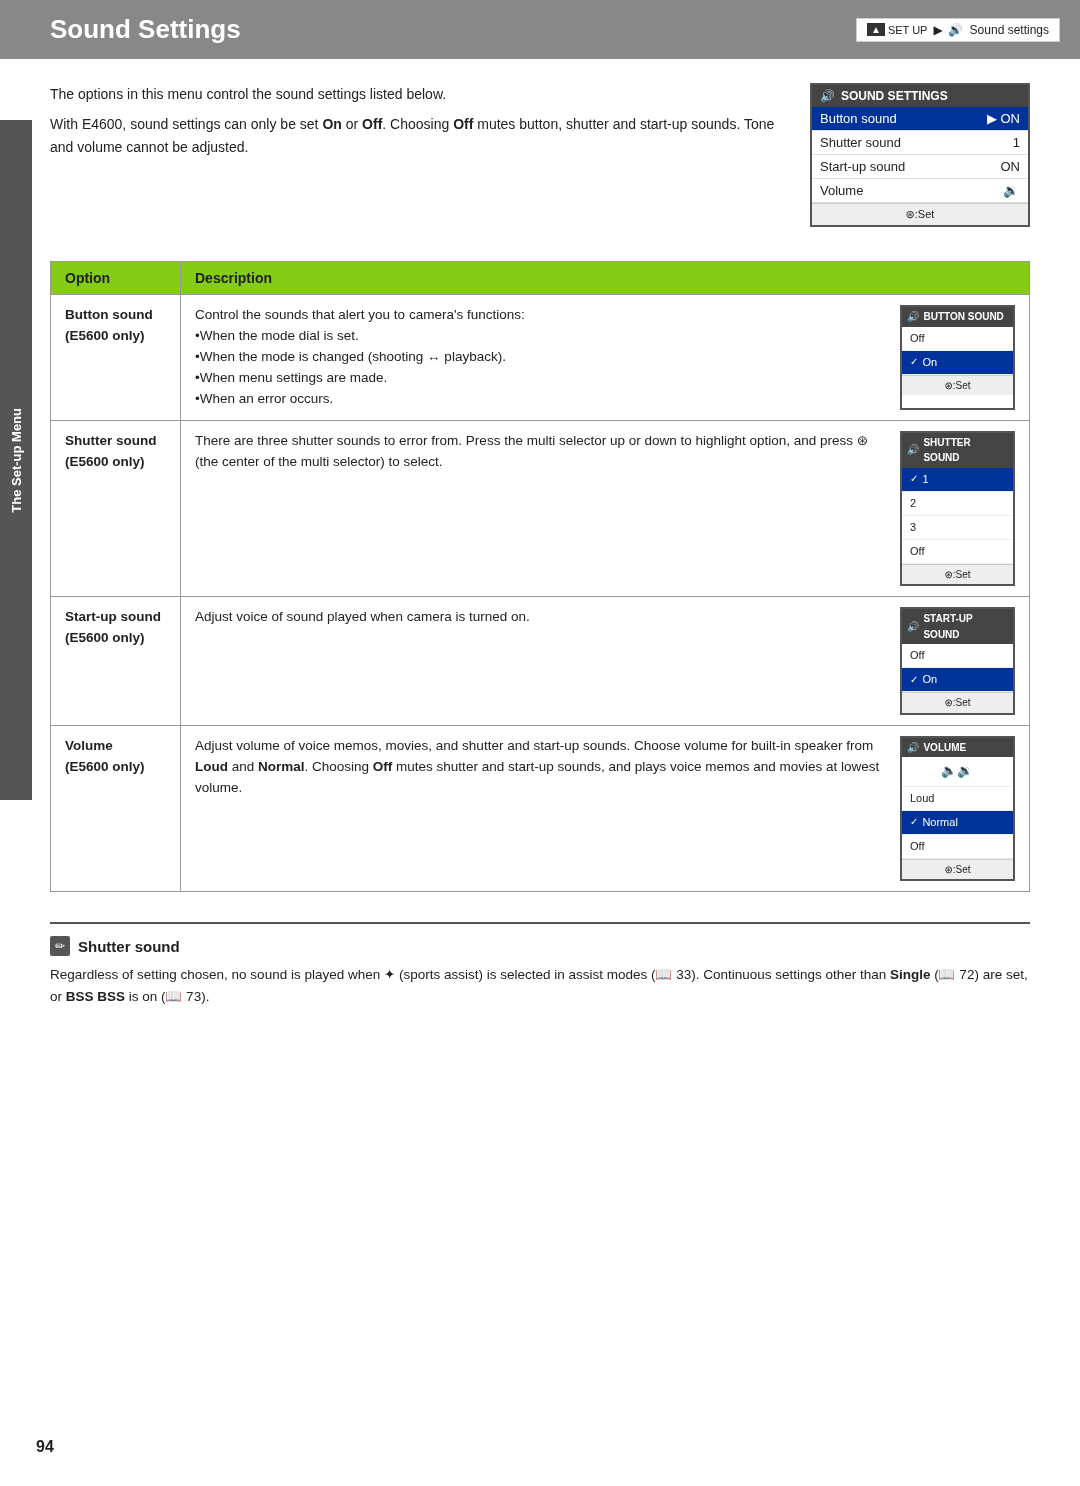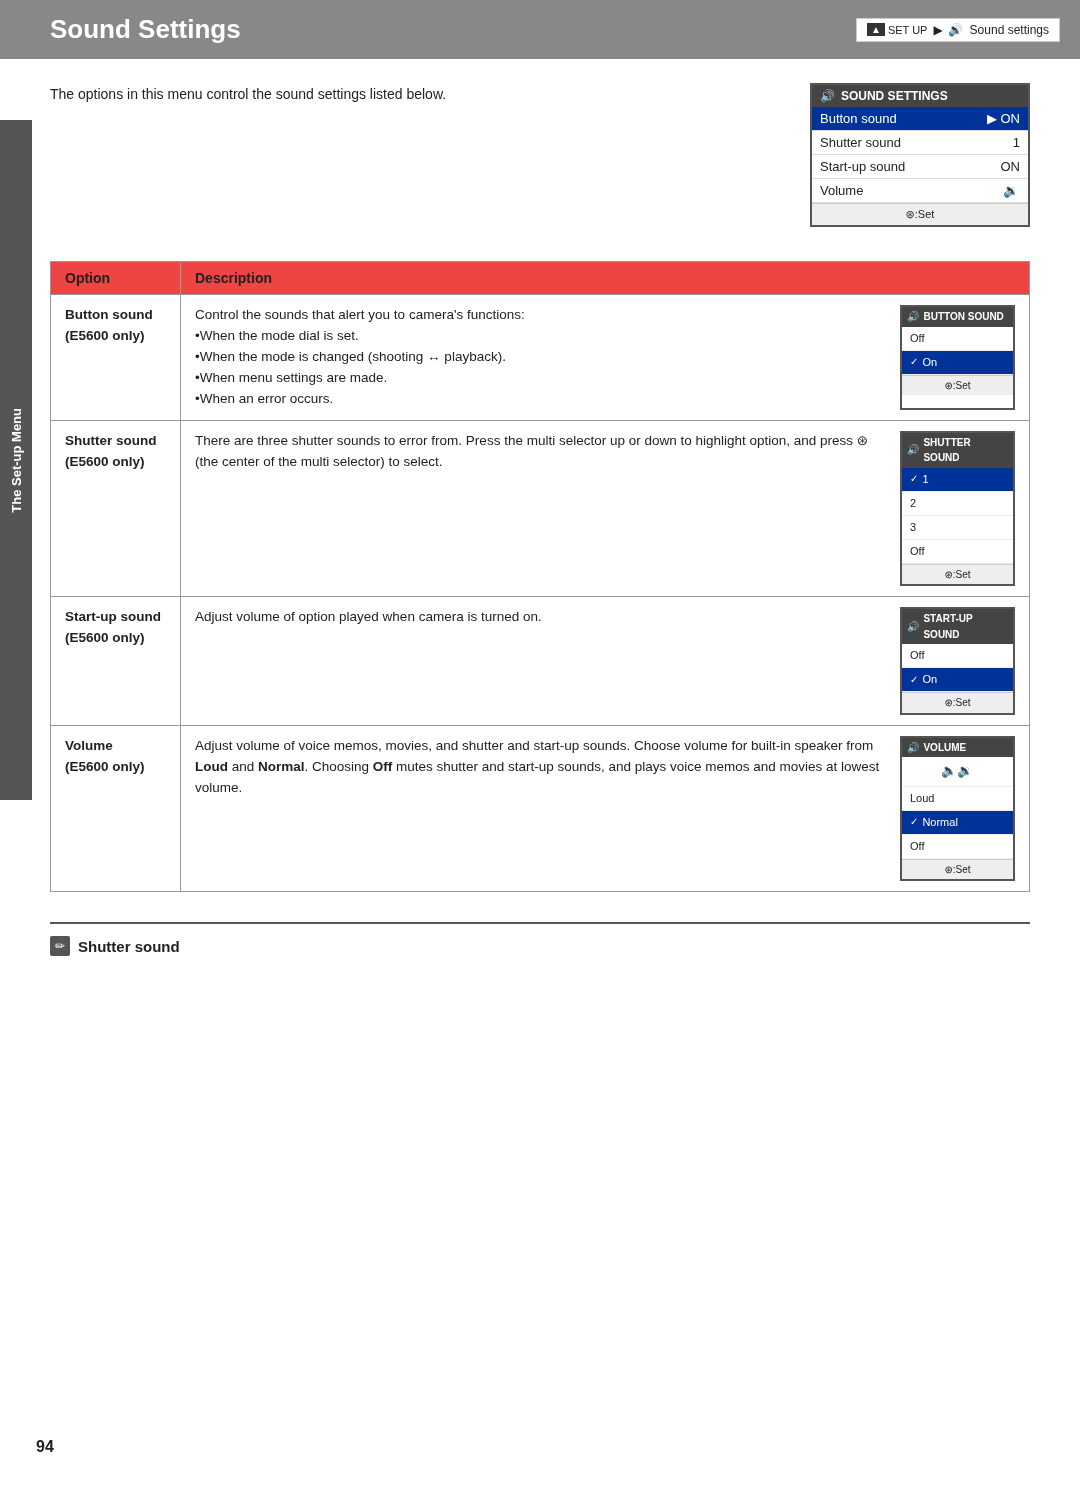--- a/index.html
+++ b/index.html
@@ -123,21 +123,21 @@
       border-top: 1px solid #ccc;
     }
 
     
     .options-table {
       margin: 10px 50px;
       border-collapse: collapse;
       width: calc(100% - 100px);
     }
     .options-table th {
-      background: #ef4444;
+      background: #84cc16;
       border: 1px solid #999;
       padding: 8px 14px;
       font-size: 14px;
       font-weight: bold;
       text-align: left;
     }
     .options-table td {
       border: 1px solid #999;
       padding: 10px 14px;
       vertical-align: top;
@@ -253,20 +253,23 @@
     </div>
     <span>▶</span>
     <span>🔊</span>
     <span>Sound settings</span>
   </div>
 </div>
 
 <div class="main-content">
   <div class="intro-text">
     <p>The options in this menu control the sound settings listed below.</p>
+    <p>
+      With E4600, sound settings can only be set <strong>On</strong> or <strong>Off</strong>. Choosing <strong>Off</strong> mutes button, shutter and start-up sounds. Tone and volume cannot be adjusted.
+    </p>
   </div>
 
   <div class="menu-box">
     <div class="menu-box-header">
       <span>🔊</span>
       <span>SOUND SETTINGS</span>
     </div>
     <div class="menu-box-body">
       <div class="menu-row selected">
         <span>Button sound</span>
@@ -358,21 +361,21 @@
       </td>
     </tr>
 
     <tr>
       <td class="option-label">
         <strong>Start-up sound<br>(E5600 only)</strong>
       </td>
       <td>
         <div class="desc-cell">
           <div class="desc-text">
-            Adjust volume of option played when camera is turned on.
+            Adjust voice of sound played when camera is turned on.
           </div>
           <div class="mini-screen">
             <div class="mini-screen-header">
               <span>🔊</span>
               <span>START-UP SOUND</span>
             </div>
             <div class="mini-screen-body">
               <div class="mini-row">Off</div>
               <div class="mini-row active-mini selected-mini">
                 <span class="checkmark">✓</span>
@@ -414,15 +417,18 @@
       </td>
     </tr>
   </tbody>
 </table>
 
 <div class="note-section">
   <div class="note-header">
     <div class="note-icon">✏</div>
     <span class="note-title">Shutter sound</span>
   </div>
+  <div class="note-text">
+    Regardless of setting chosen, no sound is played when ✦ (sports assist) is selected in assist modes (📖 33). Continuous settings other than <strong>Single</strong> (📖 72) are set, or <strong>BSS BSS</strong> is on (📖 73).
+  </div>
 </div>
 
 <div class="page-number">94</div>
 
 </body></html>

